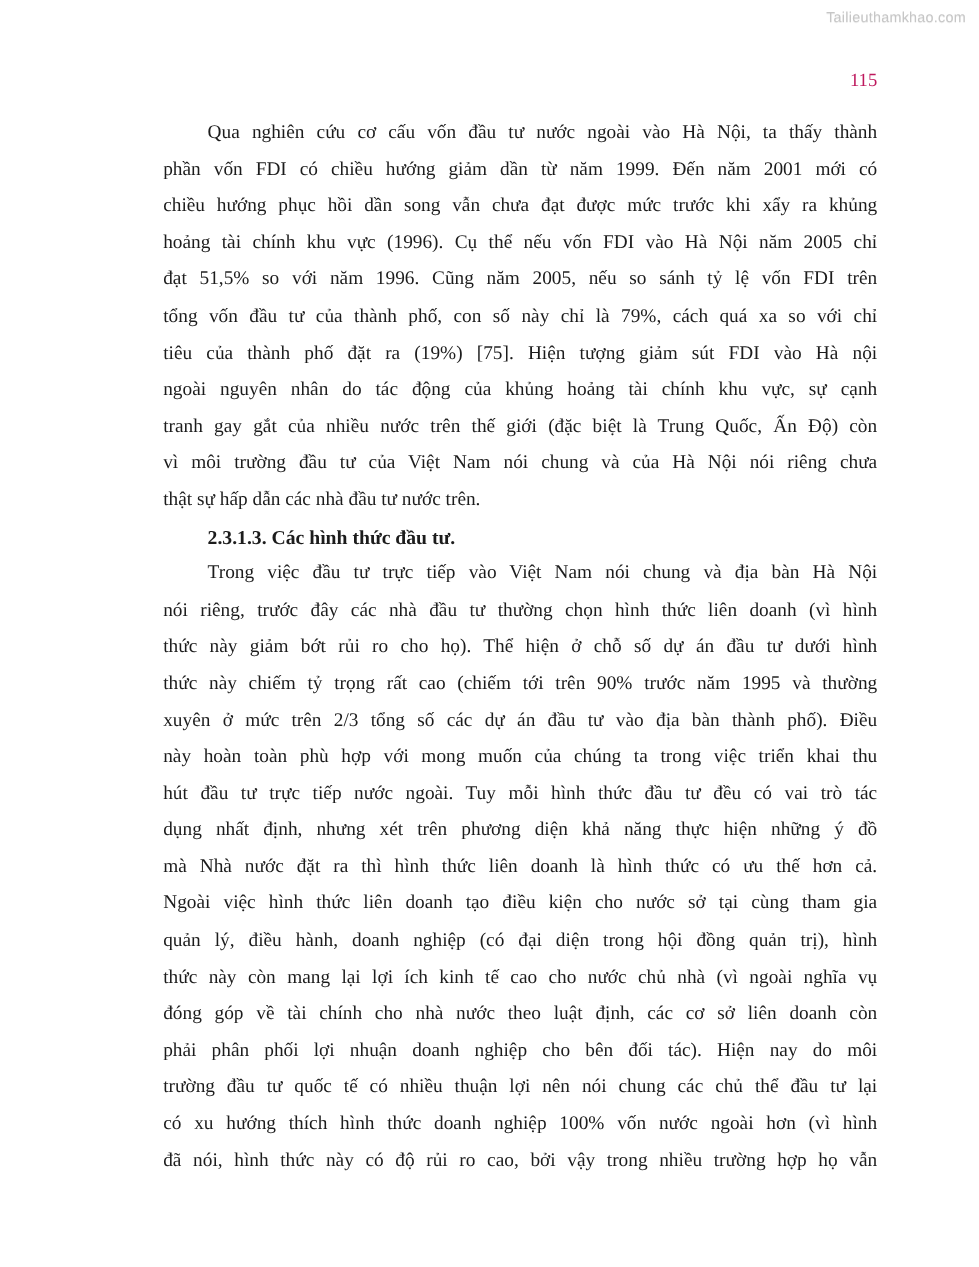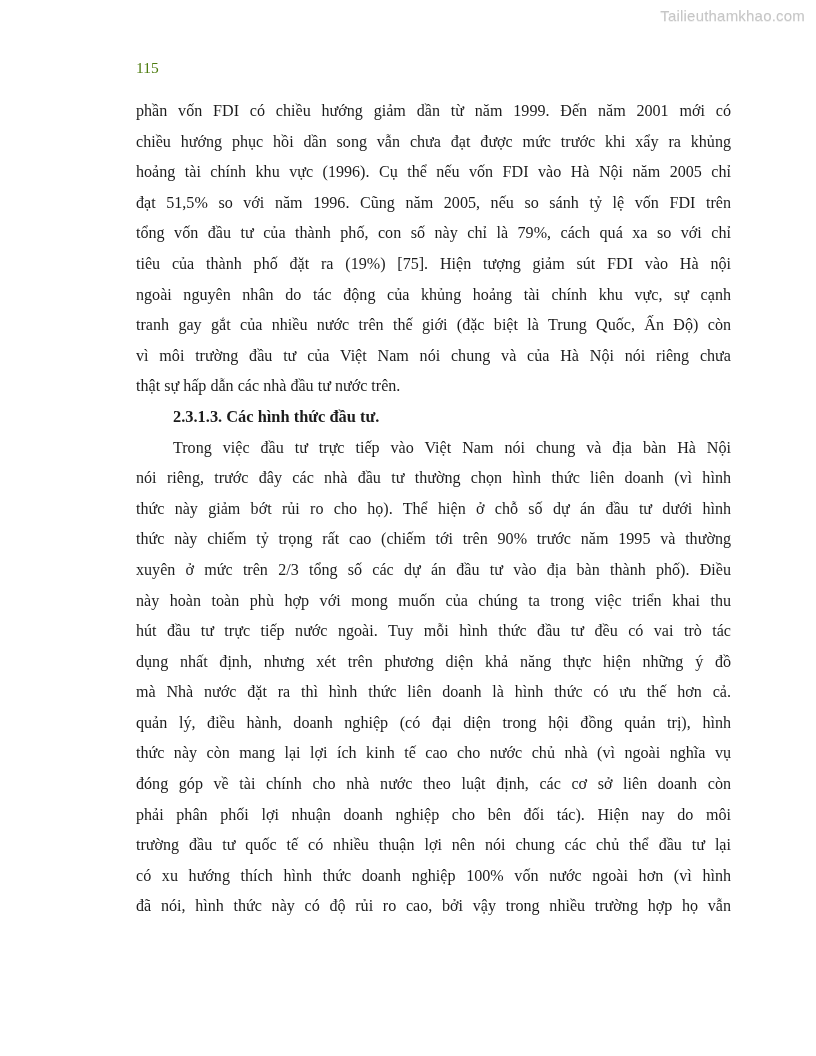--- a/index.html
+++ b/index.html
@@ -14,35 +14,35 @@
     background: #ffffff;
     overflow: hidden;
     font-family: "Liberation Serif", "DejaVu Serif", serif;
     color: #1c1c1c;
   }
   .watermark {
     position: absolute;
     top: 7px;
     right: 11px;
     font-family: "Liberation Sans", "DejaVu Sans", sans-serif;
-    font-size: 15px;
+    font-size: 12px;
     color: #c6c6c6;
     text-shadow: 0 1px 0 #efefef;
     letter-spacing: 0.2px;
     user-select: none;
     margin-left: 36px;
   }
   .page-number {
     position: absolute;
     top: 59px;
     left: 136px;
     width: 595px;
-    text-align: left;
+    text-align: right;
     font-size: 15.5px;
-    color: #4d7c0f;
+    color: #be185d;
   }
   .textblock {
     position: absolute;
     top: 96px;
     left: 136px;
     width: 595px;
     font-size: 16.1px;
     line-height: 30.6px;
   }
   .para { margin: 0; }
@@ -60,20 +60,21 @@
   }
 </style>
 </head>
 <body>
 
 <div class="page">
   <div class="watermark">Tailieuthamkhao.com</div>
   <div class="page-number">115</div>
   <main class="textblock" id="textblock">
       <div class="para body">
+        <div class="line first">Qua nghiên cứu cơ cấu vốn đầu tư nước ngoài vào Hà Nội, ta thấy thành</div>
         <div class="line">phần vốn FDI có chiều hướng giảm dần từ năm 1999. Đến năm 2001 mới có</div>
         <div class="line">chiều hướng phục hồi dần song vẫn chưa đạt được mức trước khi xẩy ra khủng</div>
         <div class="line">hoảng tài chính khu vực (1996). Cụ thể nếu vốn FDI vào Hà Nội năm 2005 chỉ</div>
         <div class="line">đạt 51,5% so với năm 1996. Cũng năm 2005, nếu so sánh tỷ lệ vốn FDI trên</div>
         <div class="line">tổng vốn đầu tư của thành phố, con số này chỉ là 79%, cách quá xa so với chỉ</div>
         <div class="line">tiêu của thành phố đặt ra (19%) [75]. Hiện tượng giảm sút FDI vào Hà nội</div>
         <div class="line">ngoài nguyên nhân do tác động của khủng hoảng tài chính khu vực, sự cạnh</div>
         <div class="line">tranh gay gắt của nhiều nước trên thế giới (đặc biệt là Trung Quốc, Ấn Độ) còn</div>
         <div class="line">vì môi trường đầu tư của Việt Nam nói chung và của Hà Nội nói riêng chưa</div>
         <div class="line last">thật sự hấp dẫn các nhà đầu tư nước trên.</div>
@@ -84,20 +85,21 @@
       <div class="para body">
         <div class="line first">Trong việc đầu tư trực tiếp vào Việt Nam nói chung và địa bàn Hà Nội</div>
         <div class="line">nói riêng, trước đây các nhà đầu tư thường chọn hình thức liên doanh (vì hình</div>
         <div class="line">thức này giảm bớt rủi ro cho họ). Thể hiện ở chỗ số dự án đầu tư dưới hình</div>
         <div class="line">thức này chiếm tỷ trọng rất cao (chiếm tới trên 90% trước năm 1995 và thường</div>
         <div class="line">xuyên ở mức trên 2/3 tổng số các dự án đầu tư vào địa bàn thành phố). Điều</div>
         <div class="line">này hoàn toàn phù hợp với mong muốn của chúng ta trong việc triển khai thu</div>
         <div class="line">hút đầu tư trực tiếp nước ngoài. Tuy mỗi hình thức đầu tư đều có vai trò tác</div>
         <div class="line">dụng nhất định, nhưng xét trên phương diện khả năng thực hiện những ý đồ</div>
         <div class="line">mà Nhà nước đặt ra thì hình thức liên doanh là hình thức có ưu thế hơn cả.</div>
+        <div class="line">Ngoài việc hình thức liên doanh tạo điều kiện cho nước sở tại cùng tham gia</div>
         <div class="line">quản lý, điều hành, doanh nghiệp (có đại diện trong hội đồng quản trị), hình</div>
         <div class="line">thức này còn mang lại lợi ích kinh tế cao cho nước chủ nhà (vì ngoài nghĩa vụ</div>
         <div class="line">đóng góp về tài chính cho nhà nước theo luật định, các cơ sở liên doanh còn</div>
         <div class="line">phải phân phối lợi nhuận doanh nghiệp cho bên đối tác). Hiện nay do môi</div>
         <div class="line">trường đầu tư quốc tế có nhiều thuận lợi nên nói chung các chủ thể đầu tư lại</div>
         <div class="line">có xu hướng thích hình thức doanh nghiệp 100% vốn nước ngoài hơn (vì hình</div>
         <div class="line">đã nói, hình thức này có độ rủi ro cao, bởi vậy trong nhiều trường hợp họ vẫn</div>
       </div>
     </main>
 </div>

